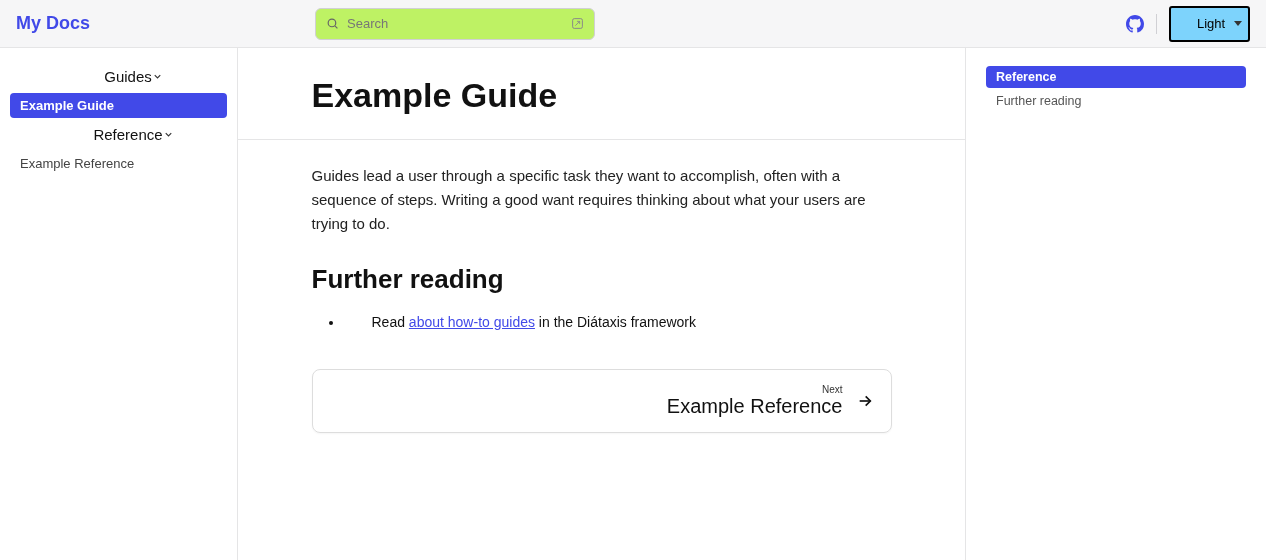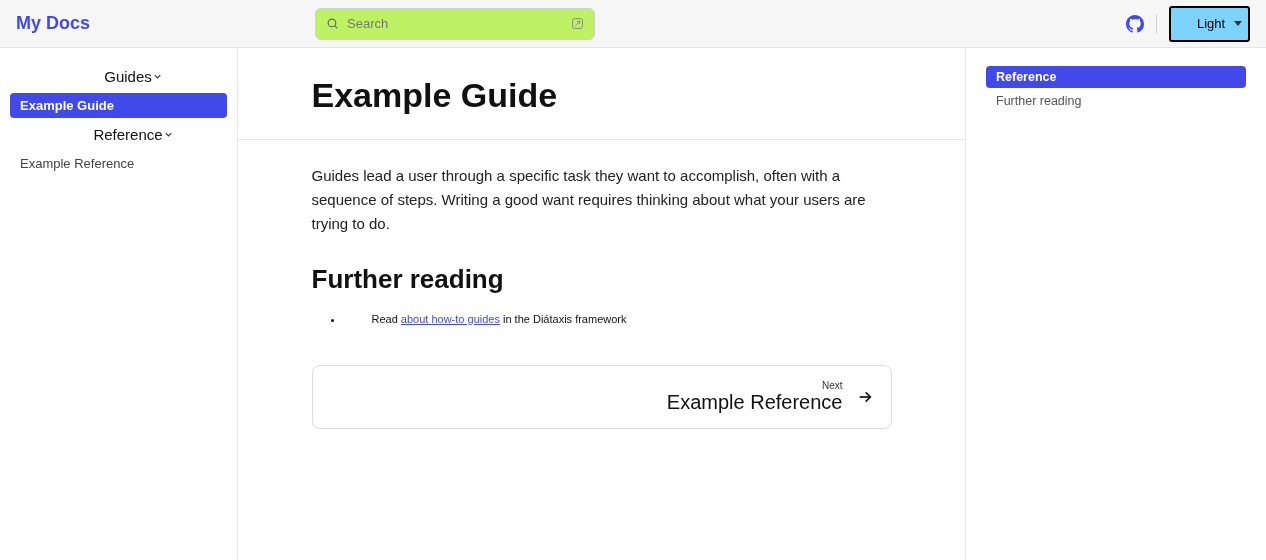--- a/index.html
+++ b/index.html
@@ -33,21 +33,21 @@
   .side-item { display: block; padding: 5px 10px; font-size: 13px; border-radius: 4px; margin: 2px 0; color: #444; cursor: pointer; }
   .side-item.active { background: #4149e8; color: #fff; font-weight: 600; }
 
   
   .content-inner { max-width: 620px; margin: 0 auto; padding: 0 20px; }
   .page-title { font-size: 34px; font-weight: 800; padding: 28px 0 24px; }
   .hr { height: 1px; background: #e5e5e6; margin: 0 -500px 24px; }
   .para { font-size: 15px; line-height: 1.6; color: #222; margin-bottom: 28px; }
   .h2 { font-size: 26px; font-weight: 800; margin: 18px 0 16px; }
   .content ul { padding-left: 32px; margin-bottom: 36px; }
-  .content li { font-size: 11px; line-height: 1.6; padding-left: 28px; }
+  .content li { font-size: 14px; line-height: 1.6; padding-left: 28px; }
   .link { color: #4149e8; text-decoration: underline; }
   .next-card { border: 1px solid #ddd; border-radius: 8px; padding: 14px 18px; display: flex; align-items: center; box-shadow: 0 1px 2px rgba(0,0,0,0.04); cursor: pointer; }
   .next-card .spacer { flex: 1; }
   .next-card .meta { text-align: right; }
   .next-card .label { font-size: 10px; color: #333; }
   .next-card .title { font-size: 20px; font-weight: 500; color: #111; }
   .next-card .arrow { margin-left: 14px; font-size: 16px; font-weight: 700; }
 
   
   .toc-title { font-size: 16px; font-weight: 800; margin-bottom: 10px; }

